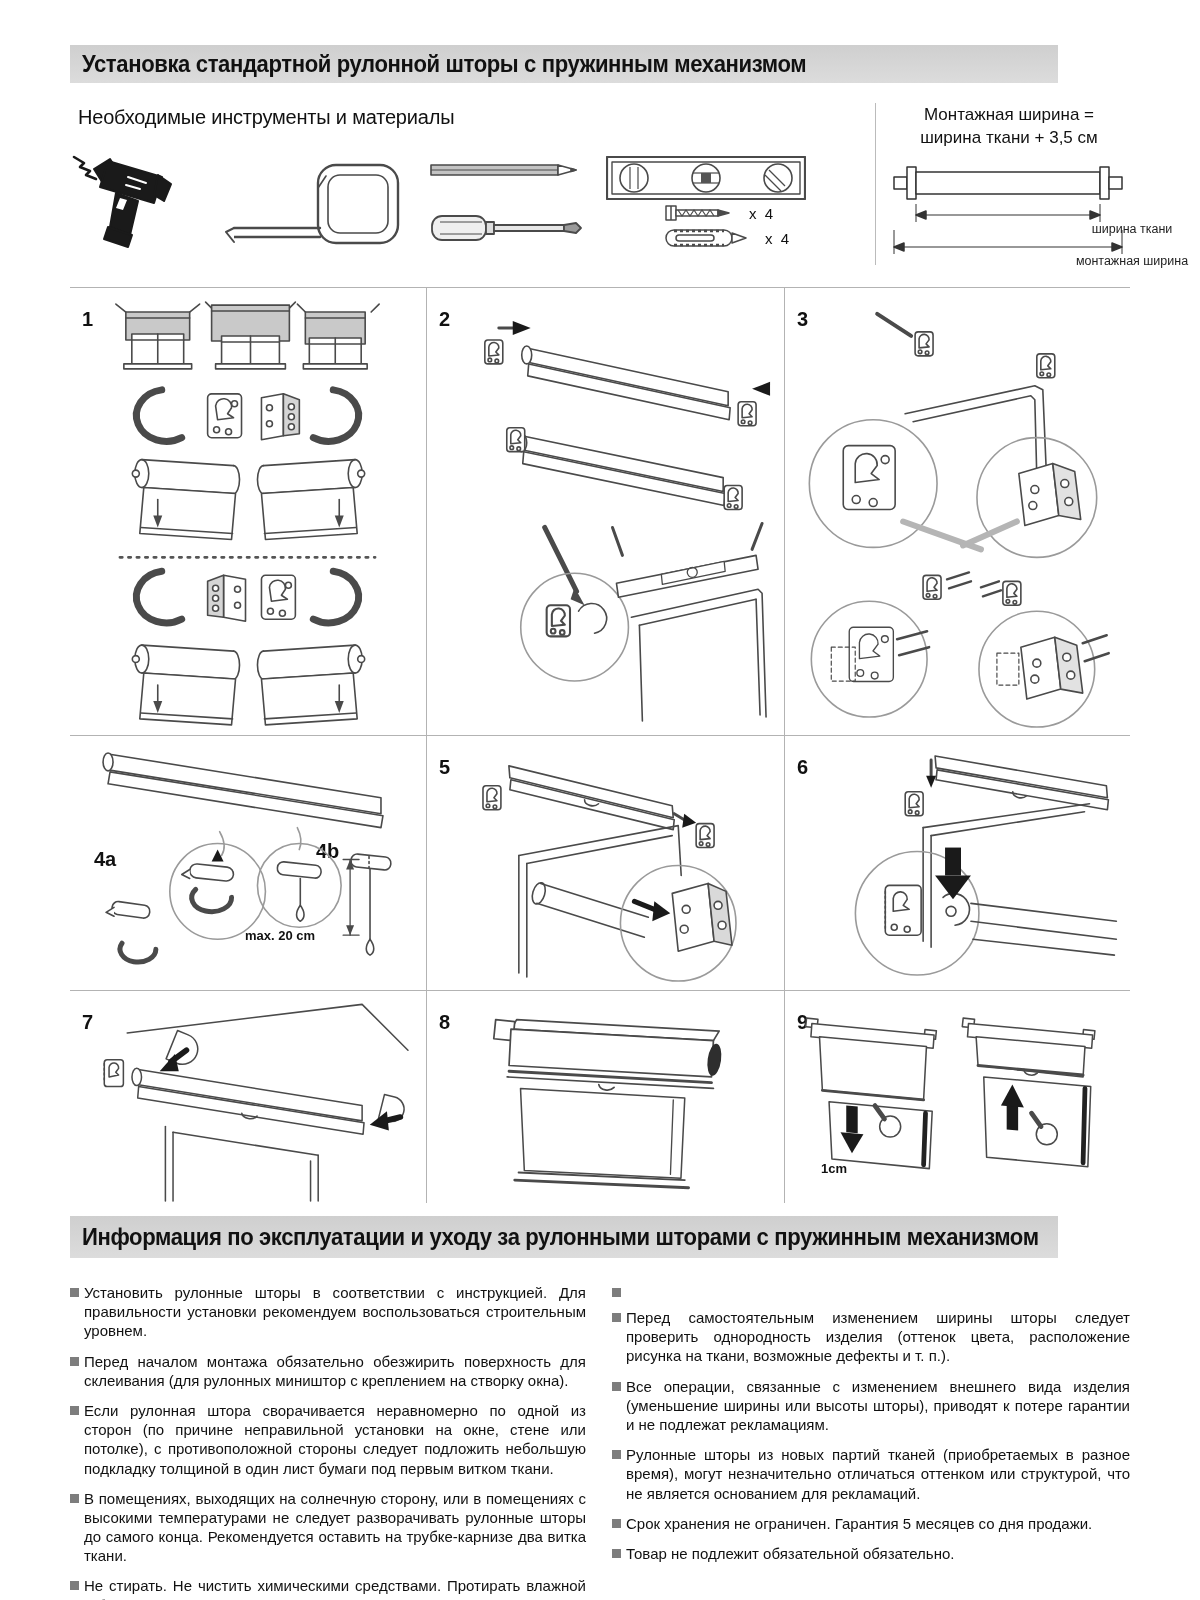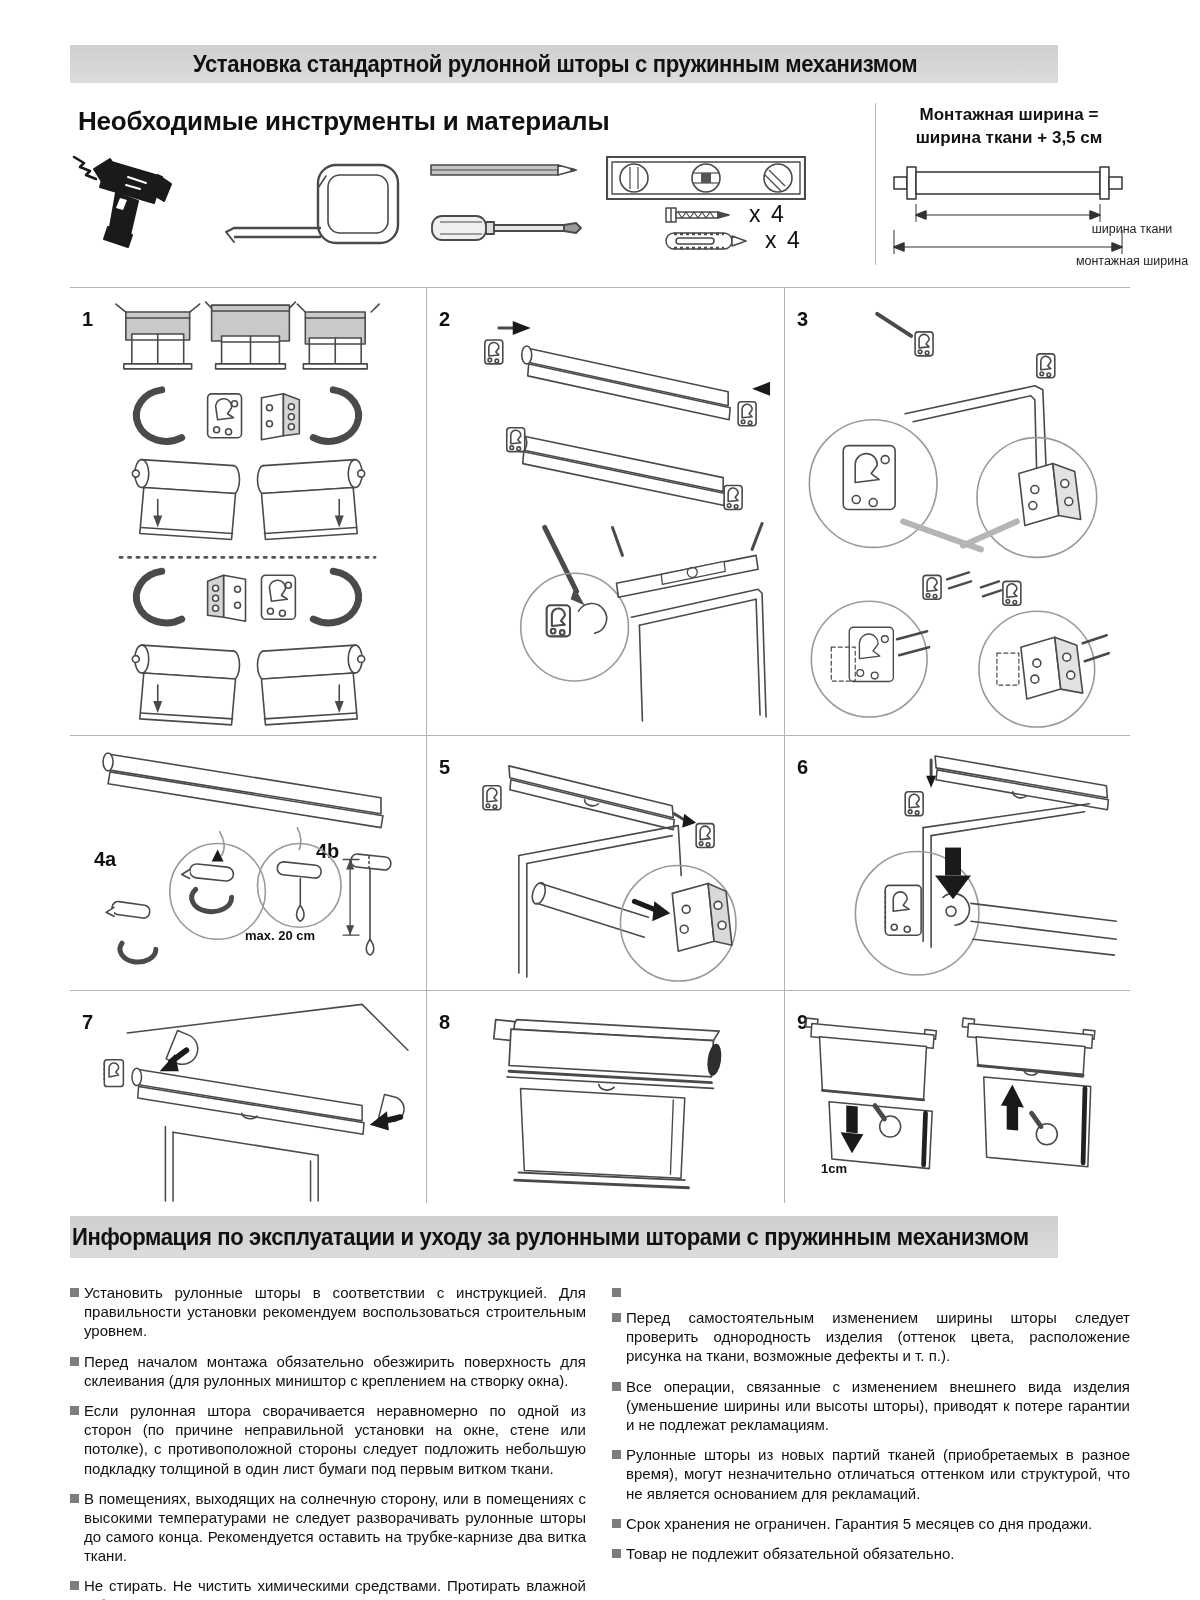--- a/index.html
+++ b/index.html
@@ -1,36 +1,36 @@
 <!DOCTYPE html>
 <html><head>
 <meta charset="utf-8">
 <style>
   html,body{margin:0;padding:0;background:#ffffff;}
   .page{position:relative;width:1200px;height:1600px;background:#fff;
         font-family:"Liberation Sans",sans-serif;color:#111;overflow:hidden;}
 
   
   .hbar{position:absolute;left:70px;width:988px;background:linear-gradient(#cfcfcf,#dcdcdc);
-        display:flex;align-items:center;box-sizing:border-box;padding-left:12px;justify-content:center;}
+        display:flex;align-items:center;box-sizing:border-box;padding-left:12px;}
   #h1{top:45px;height:38px;}
   #h2{top:1216px;height:42px;}
   .hbar span{font-size:23px;font-weight:bold;letter-spacing:-0.4px;white-space:nowrap;
              transform:scaleX(0.96);transform-origin:left center;}
 
   
-  .tools-heading{position:absolute;left:78px;top:106px;font-size:26px;font-weight:bold;letter-spacing:-0.2px;}
+  .tools-heading{position:absolute;left:78px;top:106px;font-size:20px;font-weight:normal;letter-spacing:-0.2px;}
   .abs{position:absolute;}
   .tools-divider{position:absolute;left:875px;top:103px;height:162px;border-left:1px solid #bbb;}
   .screwrow{position:absolute;display:flex;align-items:center;gap:13px;}
-  .qty{font-size:23px;letter-spacing:2px;}
+  .qty{font-size:15px;letter-spacing:2px;}
 
   
   .mount-panel{position:absolute;left:886px;top:104px;width:246px;text-align:center;}
-  .mount-title{font-size:17px;font-weight:bold;line-height:1.35;white-space:pre-line;text-align:center;}
+  .mount-title{font-size:17px;font-weight:normal;line-height:1.35;white-space:pre-line;text-align:center;}
   .mount-diagram{position:relative;margin-top:8px;height:118px;}
   .mount-diagram svg{position:absolute;left:0;top:0;}
   .dlab{position:absolute;width:100%;text-align:center;font-size:12.5px;color:#222;}
   #fab{top:64px;} #mow{top:96px;}
 
   
   .grid{position:absolute;left:70px;top:287px;width:1060px;height:915px;display:grid;
         grid-template-columns:357px 358px 345px;grid-template-rows:448px 255px 212px;
         border-top:1px solid #b3b3b3;box-sizing:border-box;}
   .cell{position:relative;border-right:1px solid #b3b3b3;border-bottom:1px solid #b3b3b3;box-sizing:border-box;}

